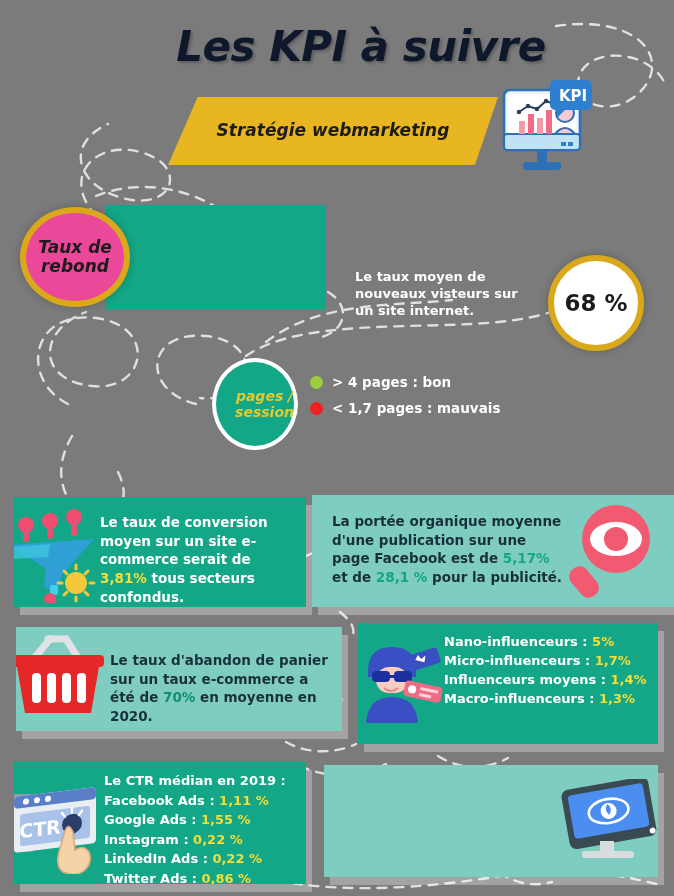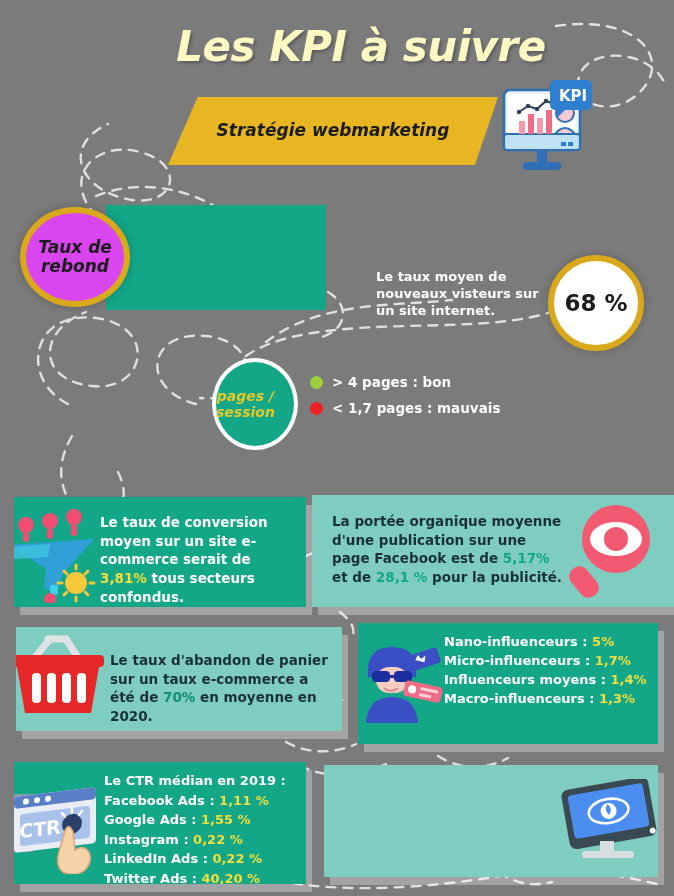--- a/index.html
+++ b/index.html
@@ -12,21 +12,21 @@
   }
   #stage { position: absolute; inset: 0; }
   #deco-lines { position:absolute; inset:0; z-index:1; }
 
   
   .title {
     position: absolute; left: 0; right: 0; top: 22px;
     text-align: center;
     font-family: "DejaVu Sans", sans-serif;
     font-size: 42px; font-weight: bold; font-style: italic;
-    color: #fef9c3; letter-spacing: -0.5px;
+    color: #0f172a; letter-spacing: -0.5px;
     text-shadow: 2px 2px 3px rgba(0,0,0,.25);
     z-index: 6;
     margin-left: 48px;
   }
   .banner {
     position: absolute; left: 168px; top: 97px; width: 330px; height: 68px;
     background: #e8b622;
     clip-path: polygon(16% 100%, 0% 100%, 9% 0%, 100% 0%, 93% 100%);
     z-index: 4;
   }
@@ -40,41 +40,41 @@
   .kpi-monitor { position: absolute; left: 497px; top: 76px; width: 96px; height: 104px; z-index: 5; }
 
   
   .teal-box {
     position: absolute; background: #13a687; z-index: 3;
   }
   #rebond-box { left: 106px; top: 205px; width: 220px; height: 105px; }
   .oval-badge {
     position: absolute; left: 20px; top: 207px;
     width: 110px; height: 100px; border-radius: 50%;
-    background: #d946ef; border: 6px solid #d9a81b;
+    background: #ec4899; border: 6px solid #d9a81b;
     box-shadow: 0 0 8px rgba(0,0,0,.22);
     display: flex; align-items: center; justify-content: center;
     z-index: 5;
   }
   .oval-badge span {
     font-family: "DejaVu Sans", sans-serif;
     font-size: 17px; font-weight: bold; font-style: italic;
     color: #1c1c1c; text-align: center; line-height: 1.12;
   }
   .bullet-list { position: absolute; z-index: 4; }
   .bullet-row { display: flex; align-items: center; margin-bottom: 6px; }
   .dot { width: 13px; height: 13px; border-radius: 50%; flex: 0 0 13px; margin-right: 9px; }
   .bullet-row .txt {
     font-family: "DejaVu Sans", sans-serif;
     font-size: 12.5px; font-weight: bold; color: #ffffff; white-space: nowrap;
   }
   #rebond-list { left: 126px; top: 214px; }
 
   .note {
-    position: absolute; left: 376px; top: 268px; width: 170px;
+    position: absolute; left: 355px; top: 268px; width: 170px;
     font-family: "DejaVu Sans", sans-serif;
     font-size: 13px; font-weight: bold; color: #ffffff; line-height: 1.32;
     z-index: 4;
   }
   .circle-badge {
     position: absolute; left: 548px; top: 255px;
     width: 96px; height: 96px; border-radius: 50%;
     background: #ffffff; border: 6px solid #d9a81b;
     box-shadow: 0 0 9px rgba(0,0,0,.22);
     display: flex; align-items: center; justify-content: center; z-index: 5;
@@ -82,21 +82,21 @@
   .circle-badge span {
     font-family: "DejaVu Sans", sans-serif;
     font-size: 23px; font-weight: bold; color: #1c1c1c;
   }
 
   
   .circle-teal {
     position: absolute; left: 212px; top: 358px;
     width: 86px; height: 92px; border-radius: 50%;
     background: #13a687; border: 4px solid #ffffff;
-    display: flex; align-items: center; justify-content: flex-start; z-index: 5;
+    display: flex; align-items: center; justify-content: flex-end; z-index: 5;
   }
   .circle-teal span {
     font-family: "DejaVu Sans", sans-serif;
     font-size: 14px; font-weight: bold; font-style: italic;
     color: #e3c92c; text-align: center; line-height: 1.15;
   }
   #pages-list { left: 310px; top: 374px; }
   #pages-list .txt { color: #ffffff; font-size: 13.5px; }
   #pages-list .bullet-row { margin-bottom: 10px; }
 
@@ -341,21 +341,21 @@
           </g>
           <path d="M58 56 q4 -14 9 -2 l2 18 q8 -6 14 2 q4 10 -4 18 q-10 8 -22 2 q-8 -6 -4 -20 z" fill="#f6d2a8" stroke="#d8a97a" stroke-width="1.6"></path>
         </svg>
       </div>
       <div class="text" style="left:90px; top:9px; width:196px; font-size:13px; line-height:1.5;">
         <div>Le CTR médian en 2019 :</div>
         <div><span>Facebook Ads : </span><span class="hl-yellow">1,11 %</span></div>
         <div><span>Google Ads : </span><span class="hl-yellow">1,55 %</span></div>
         <div><span>Instagram : </span><span class="hl-yellow">0,22 %</span></div>
         <div><span>LinkedIn Ads : </span><span class="hl-yellow">0,22 %</span></div>
-        <div><span>Twitter Ads : </span><span class="hl-yellow">40,20 %</span></div>
+        <div><span>Twitter Ads : </span><span class="hl-yellow">0,86 %</span></div>
       </div>
     </div>
   </div>
 
   <div class="card" style="left:324px; top:765px; width:334px; height:112px;">
     <div class="shadow"></div>
     <div class="body light">
       <div class="icon-wrap" style="left:232px; top:14px;">
         <svg viewBox="0 0 106 88" width="106" height="88">
           <g transform="rotate(-10 53 40)">

